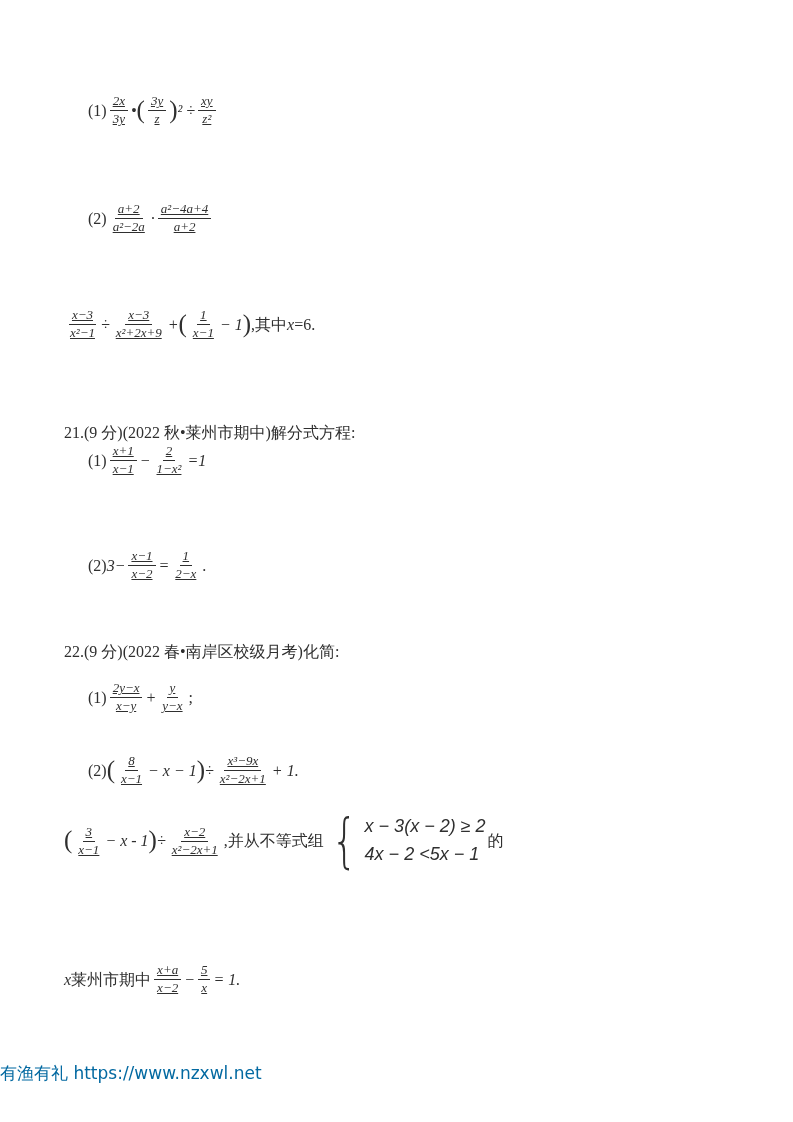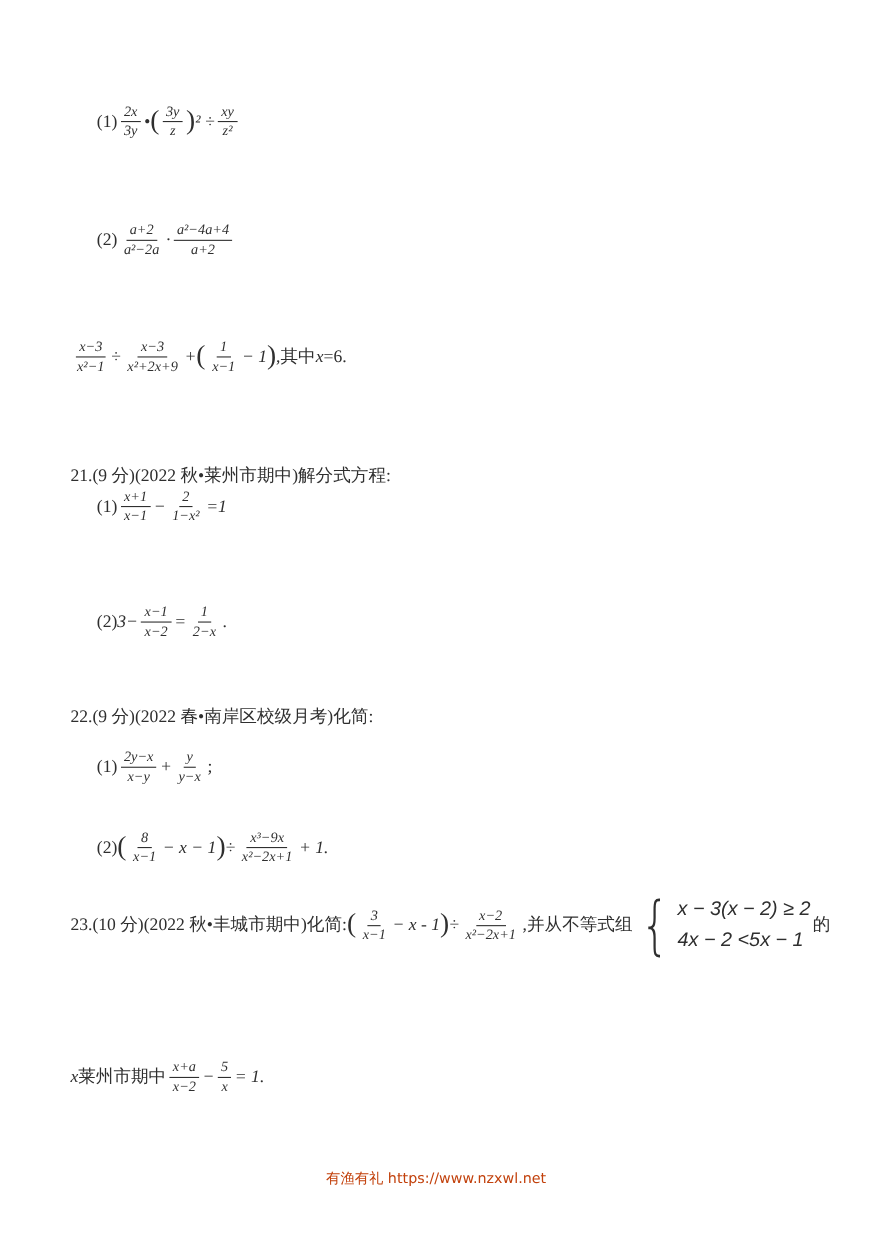--- a/index.html
+++ b/index.html
@@ -15,20 +15,21 @@
   }
   .seg{display:inline-block;}
   .seg.c{font-family:"Liberation Serif","DejaVu Serif",serif;font-style:normal;}
   .seg.m{font-family:"Liberation Serif","DejaVu Serif",serif;font-style:italic;}
   .seg.big{font-size:25px;font-style:normal;transform:translateY(-1px);}
   .frac{
     display:inline-flex;flex-direction:column;align-items:center;justify-content:center;
     vertical-align:middle;text-align:center;margin:0 3px;
     font-size:13px;line-height:1.15;font-style:italic;
     font-family:"Liberation Serif","DejaVu Serif",serif;
+    text-decoration:underline;
   }
   .frac .num{display:block;padding:0 3px 1px;border-bottom:1px solid #2f2f2f;}
   .frac .den{display:block;padding:1px 3px 0;}
   .cases{display:inline-flex;align-items:center;margin:0 2px;}
   .cases .brace{
     font-family:"DejaVu Sans",sans-serif;font-size:58px;font-weight:100;
     line-height:1;transform:scaleX(.7);margin-right:2px;
   }
   .cases .cl{
     font-style:italic;font-size:18px;line-height:1.55;display:block;
@@ -41,22 +42,22 @@
   .q21{left:64px;top:422px}
   .q21-1{left:88px;top:444px}
   .q21-2{left:88px;top:549px}
   .q22{left:64px;top:641px}
   .q22-1{left:88px;top:681px}
   .q22-2{left:88px;top:754px}
   .q23{left:64px;top:812px}
   .q23b{left:88px;top:882px}
   .q24{left:64px;top:963px}
   .footer{
-    position:absolute;top:1062px;left:0;width:100%;text-align:center;
-    color:#c2410c;font-size:13px;font-family:"DejaVu Sans","Liberation Sans",sans-serif;
+    position:absolute;top:1062px;left:0;width:100%;
+    color:#0369a1;font-size:17px;font-family:"DejaVu Sans","Liberation Sans",sans-serif;
   }
 </style>
 </head>
 <body>
 
 <div class="page">
   <div class="footer">有渔有礼 https://www.nzxwl.net</div>
 <div class="line q19-1">
       <span class="seg c">(1)</span>
       <span class="frac">
@@ -166,21 +167,20 @@
       <span class="seg m">− x − 1</span>
       <span class="seg c big">)</span>
       <span class="seg m"> ÷ </span>
       <span class="frac">
         <span class="num">x³−9x</span>
         <span class="den">x²−2x+1</span>
       </span>
       <span class="seg m"> + 1.</span>
     </div>
     <div class="line q23">
-      <span class="seg c">23.(10 分)(2022 秋•丰城市期中)化简:</span>
       <span class="seg c big">(</span>
       <span class="frac">
         <span class="num">3</span>
         <span class="den">x−1</span>
       </span>
       <span class="seg m">− x - 1</span>
       <span class="seg c big">)</span>
       <span class="seg m"> ÷ </span>
       <span class="frac">
         <span class="num">x−2</span>

